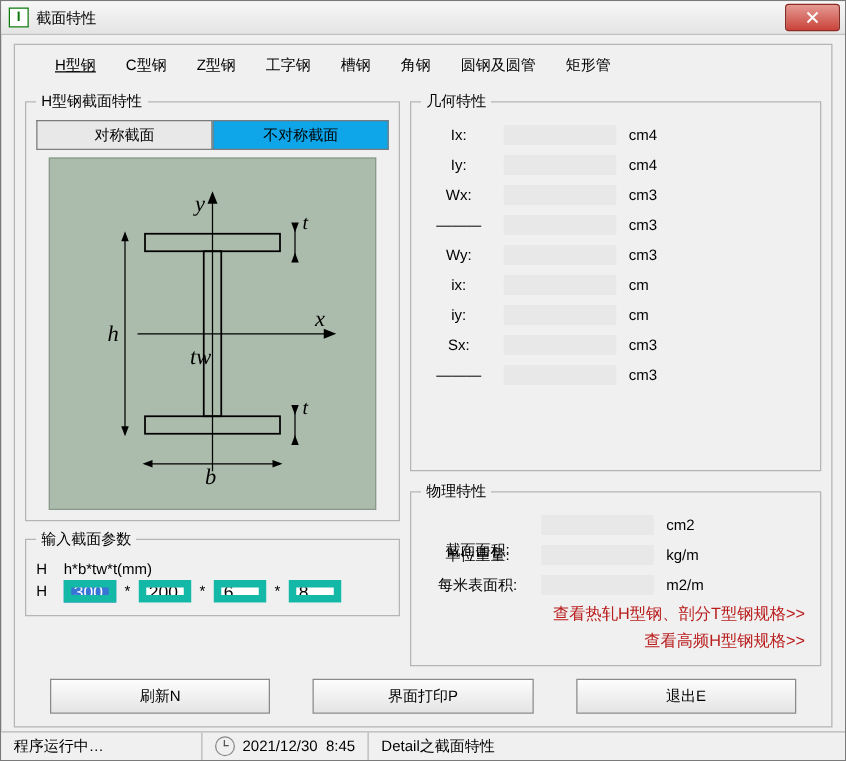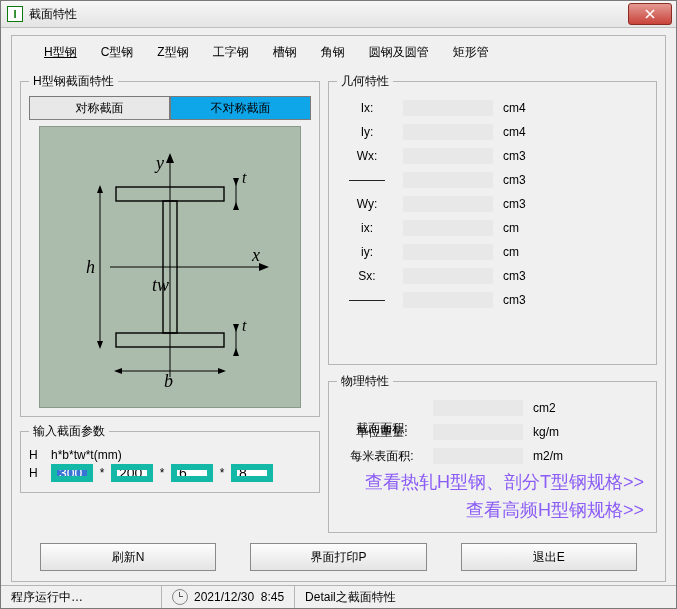--- a/index.html
+++ b/index.html
@@ -44,21 +44,21 @@
   .row input.sel{background:#3874d6;color:#fff}
   .row .star{width:10px;text-align:center}
 
   
   .props{flex:1}
   .prow{display:flex;align-items:center;height:24px}
   .prow .pl{flex:0 0 60px;text-align:center;padding-right:6px}
   .prow .pv{flex:0 0 90px;height:16px;background:#e8e8e8}
   .prow .pu{flex:0 0 50px;padding-left:10px}
 
-  .linkrow{text-align:right;color:#8b5cf6;padding:2px 4px;font-size:18px}
+  .linkrow{text-align:right;color:#b91c1c;padding:2px 4px;font-size:13px}
   .linkrow span{cursor:default}
 
   
   .btnrow{display:flex;gap:34px;padding:4px 20px 2px 20px}
   .bigbtn{flex:1;height:26px;border:1px solid #8a8a8a;background:linear-gradient(#fdfdfd,#e4e4e4);display:flex;align-items:center;justify-content:center}
 
   
   .statusbar{position:absolute;left:0;right:0;bottom:0;height:22px;border-top:1px solid #b5b5b5;display:flex;align-items:center;font-size:12px;background:#f0f0f0}
   .statusbar>div{border-left:1px solid #b5b5b5;padding:0 10px;height:100%;display:flex;align-items:center}
   .statusbar>div:first-child{border-left:none;flex:0 0 140px}

